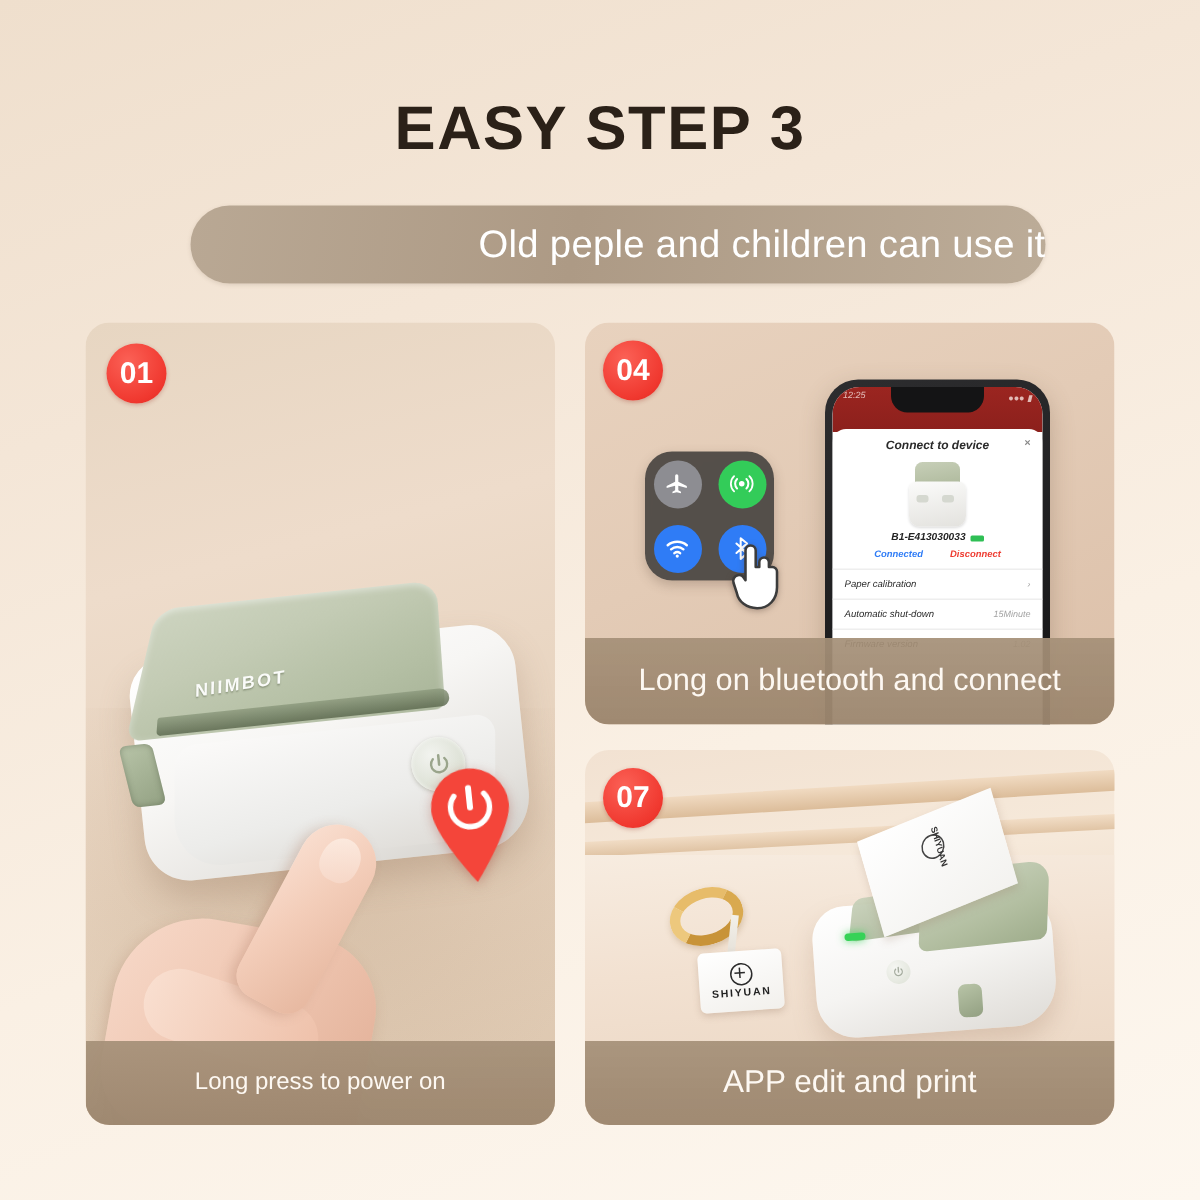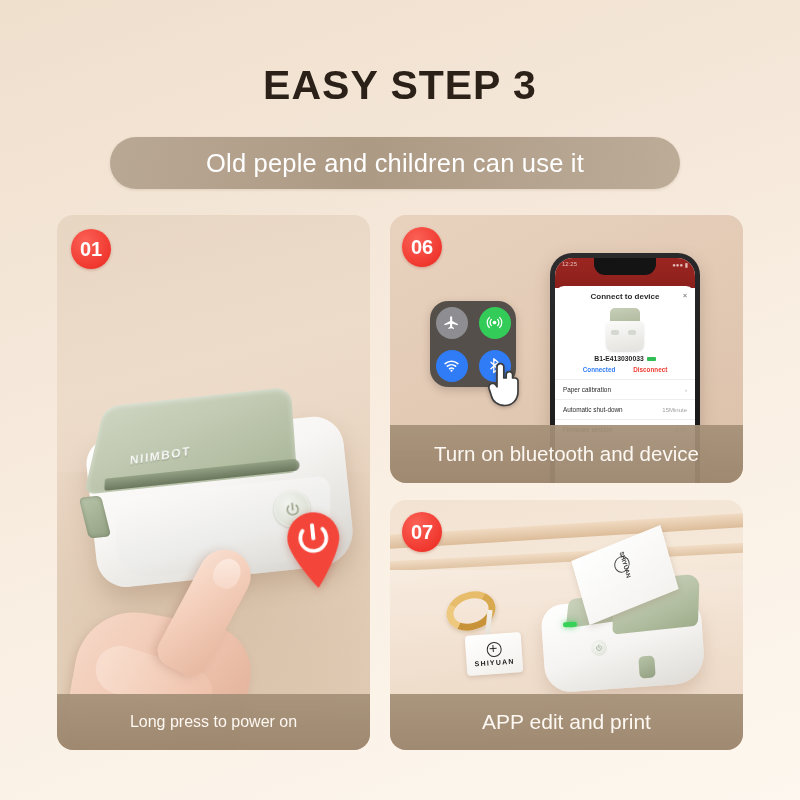--- a/index.html
+++ b/index.html
@@ -27,28 +27,28 @@
     width: 800px;
     text-align: center;
     font-size: 41px;
     font-weight: bold;
     letter-spacing: 1px;
     color: #2b2118;
   }
   .subtitle-pill {
     position: absolute;
     top: 137px;
-    left: 110px;
+    left: 127px;
     width: 570px;
     height: 52px;
     border-radius: 26px;
     background: linear-gradient(100deg, #b9a894 0%, #ad9a85 45%, #bcac98 100%);
     display: flex;
     align-items: center;
-    justify-content: center;
+    justify-content: flex-end;
     box-shadow: 0 1px 3px rgba(120, 100, 80, 0.18);
   }
   .subtitle-pill span {
     color: #ffffff;
     font-size: 25.5px;
     letter-spacing: 0.2px;
   }
 
   
   .panel {
@@ -315,20 +315,21 @@
     box-sizing: border-box;
     box-shadow: 0 6px 16px rgba(110, 85, 65, 0.30);
   }
   .phone-screen {
     position: relative;
     width: 100%;
     height: 100%;
     border-radius: 18px 18px 0 0;
     overflow: hidden;
     background: #fff;
+    font-style: italic;
   }
   .phone-topbar {
     position: absolute;
     left: 0; top: 0;
     width: 100%;
     height: 30px;
     background: linear-gradient(180deg, #9b2520, #8c201c);
   }
   .notch {
     position: absolute;
@@ -778,24 +779,24 @@
               <div class="row">
                 <span>Firmware version</span>
                 <span class="row-val">1.02</span>
               </div>
             </div>
           </div>
         </div>
       </div>
     </div>
 
-    <div class="badge">06</div>
+    <div class="badge">04</div>
     <div class="caption">
       <span>
-        <span>Turn on bluetooth and device</span><br>
+        <span>Long on bluetooth and connect</span><br>
       </span>
     </div>
   </div>
 
   <div class="panel panel-br">
     <div class="scene3">
       <div class="shelf-bar shelf-1"></div>
       <div class="shelf-bar shelf-2"></div>
       <div class="table-top"></div>
 

